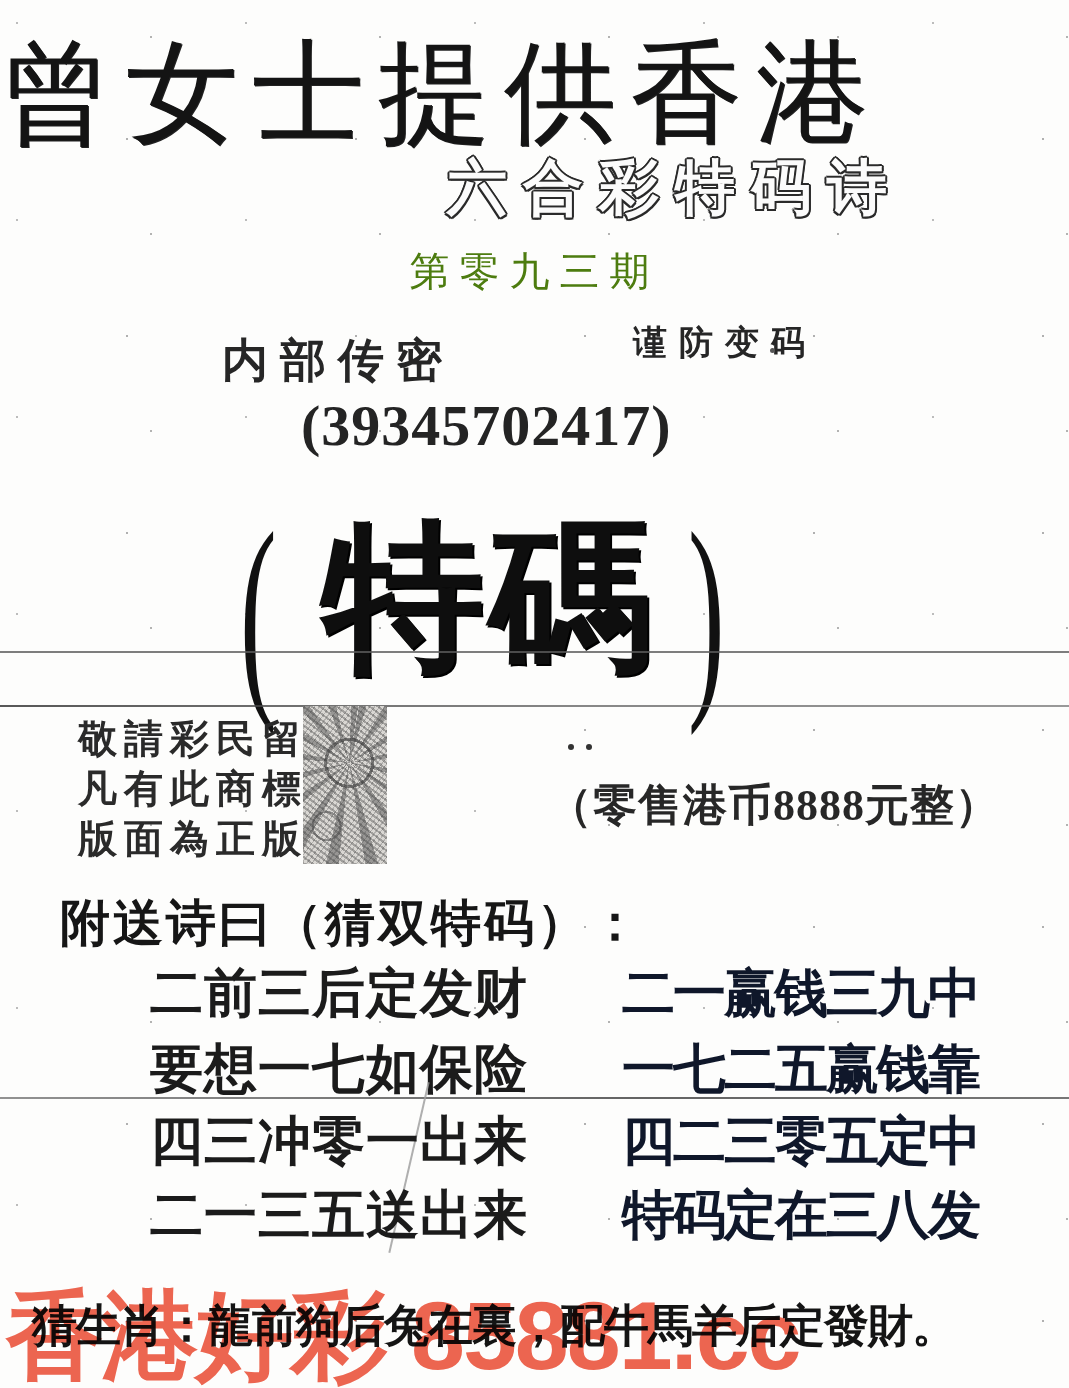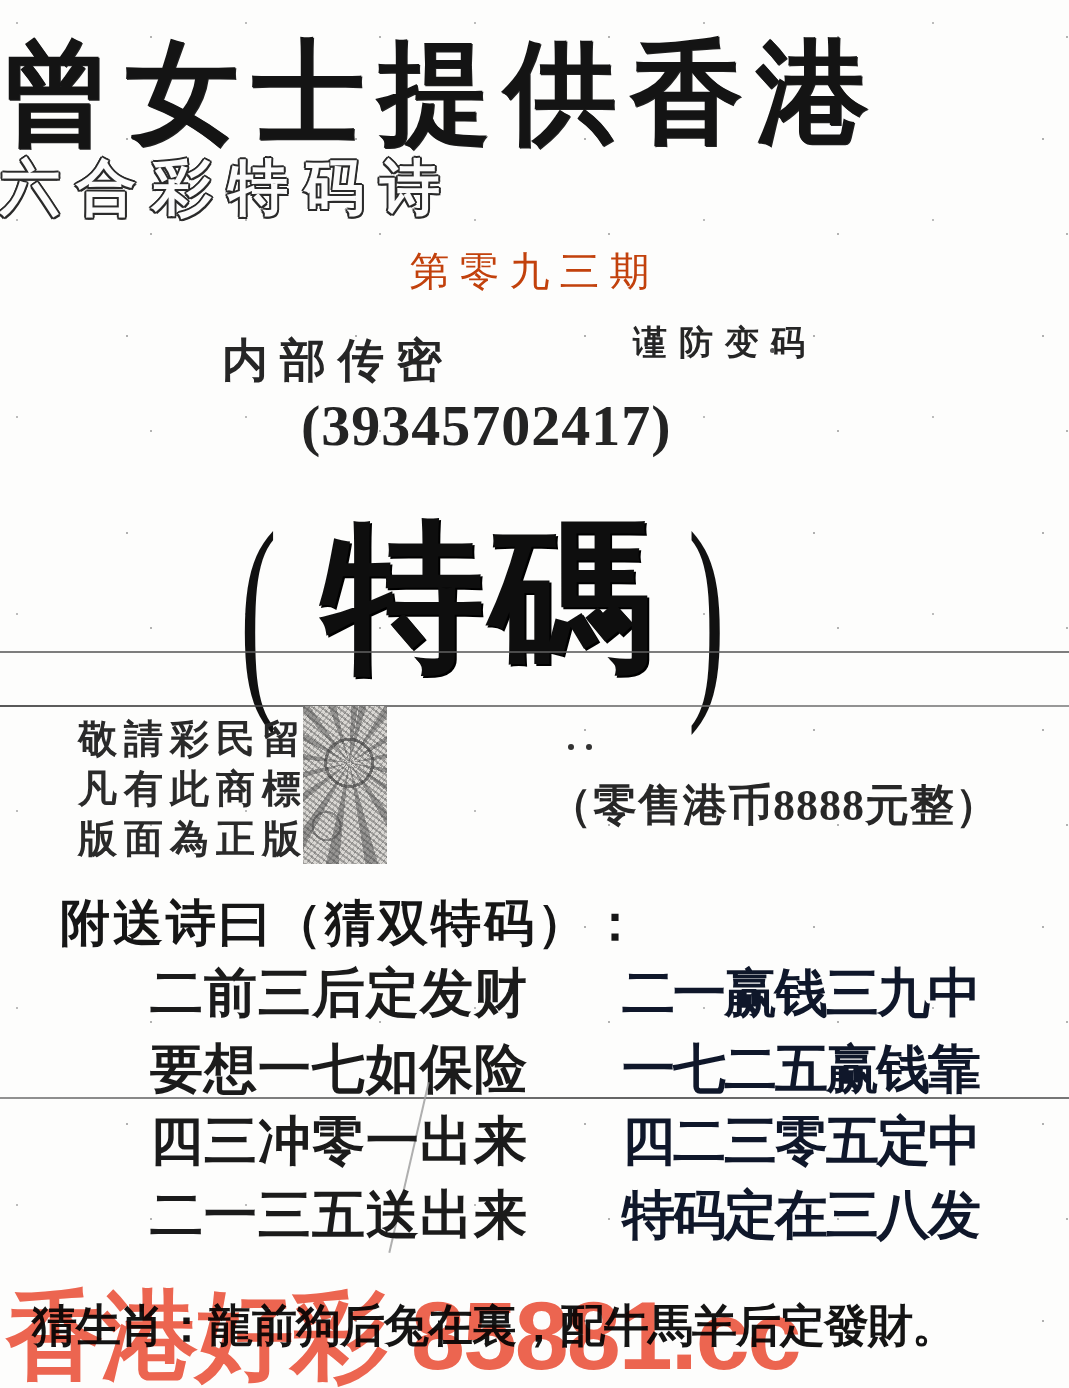--- a/index.html
+++ b/index.html
@@ -22,35 +22,35 @@
       radial-gradient(circle 1.1px at 59px 167px,#808080 60%,transparent 61%),
       radial-gradient(circle 1px   at 191px 179px,#999 60%,transparent 61%),
       radial-gradient(circle 1.3px at 127px 139px,#737373 60%,transparent 61%);
     background-size:229px 197px;
   }
   .abs{position:absolute;}
   .cjk{font-family:"Liberation Serif", serif;}
 
   .title{
     top:18px;left:0;width:855px;text-align:center;
-    font-size:112px;font-weight:bold;letter-spacing:14px;
+    font-size:112px;font-weight:normal;letter-spacing:14px;
     color:#141414;text-shadow:1px 1px 0 #222;
     white-space:nowrap;
   }
   .subtitle{
-    top:148px;left:0;width:903px;text-align:left;
+    top:148px;left:0;width:903px;text-align:right;
     font-size:60px;font-weight:bold;letter-spacing:16px;
     color:#fbfbfb;
     text-shadow:2px 0 #2a2a2a,-2px 0 #2a2a2a,0 2px #2a2a2a,0 -2px #2a2a2a,
                 1.5px 1.5px #2a2a2a,-1.5px -1.5px #2a2a2a,1.5px -1.5px #2a2a2a,-1.5px 1.5px #2a2a2a;
     white-space:nowrap;
   }
   .issue{
     top:244px;left:0;width:1069px;text-align:center;
-    font-size:40px;letter-spacing:10px;color:#c2410c;
+    font-size:40px;letter-spacing:10px;color:#4d7c0f;
     white-space:nowrap;
   }
   .notice-left{ top:320px;left:222px;font-size:46px;letter-spacing:12px;color:#262626;font-weight:bold;white-space:nowrap;margin-top:10px;}
   .notice-right{top:320px;left:633px;font-size:34px;letter-spacing:12px;color:#262626;font-weight:bold;white-space:nowrap;}
   .serial{
     top:392px;left:301px;
     font-size:58px;font-weight:bold;letter-spacing:1px;color:#242424;
     white-space:nowrap;
   }
 

